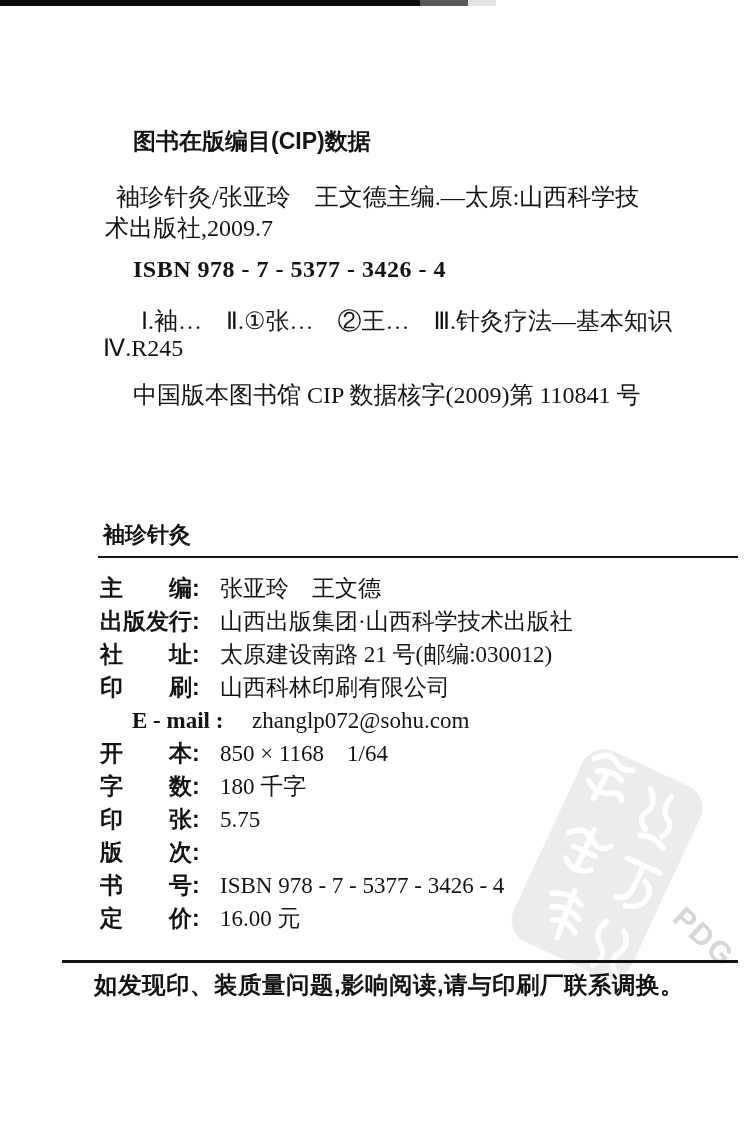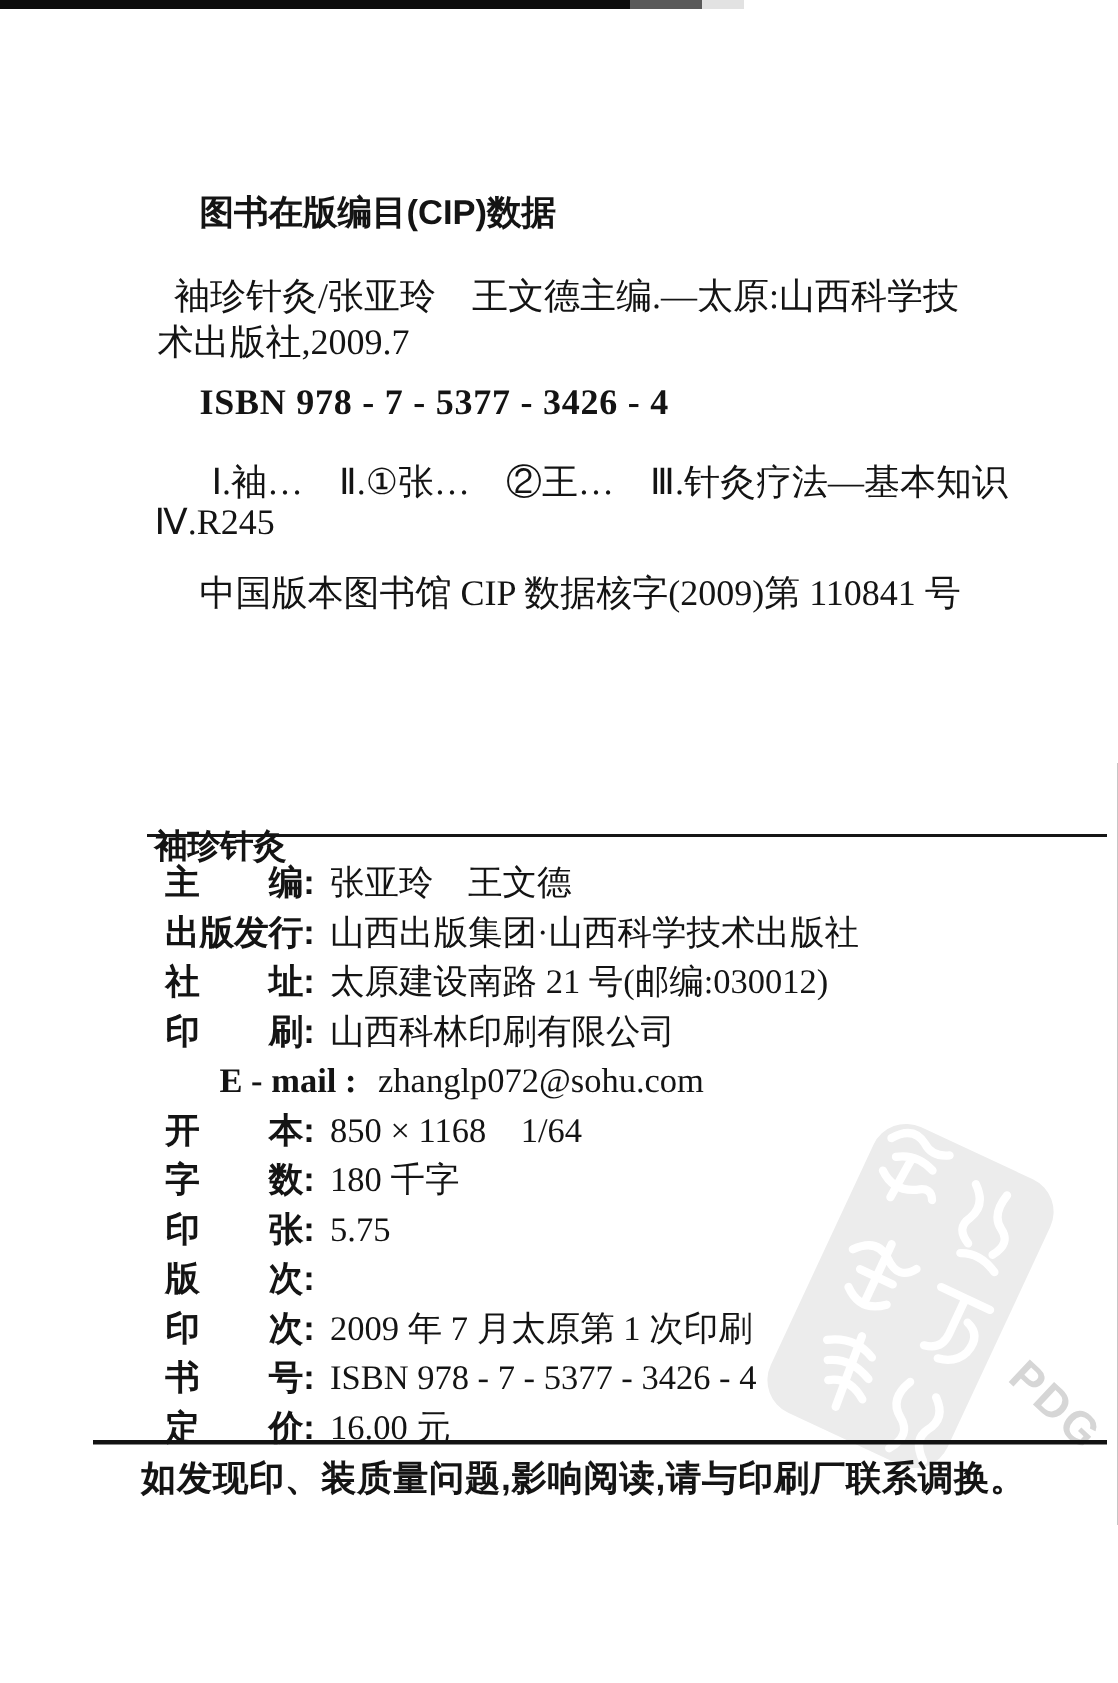--- a/index.html
+++ b/index.html
@@ -25,26 +25,26 @@
   
   .cip-header { left:133px; top:126px; font-size:23px; font-weight:bold; }
   .cip-line1  { left:116px; top:181px; font-size:24px; }
   .cip-line2  { left:105px; top:212px; font-size:24px; }
   .cip-isbn   { left:133px; top:256px; font-size:24px; font-weight:bold; letter-spacing:0.5px; }
   .cip-cls1   { left:141px; top:305px; font-size:24px; }
   .cip-cls2   { left:103px; top:334px; font-size:24px; }
   .cip-record { left:133px; top:379px; font-size:24px;text-align:center; }
 
   
-  .col-title  { left:103px; top:549px; font-size:22px; font-weight:bold; }
+  .col-title  { left:103px; top:520px; font-size:22px; font-weight:bold; }
   .rule-mid   { left:98px;  top:556px; width:640px; height:2px; background:#161616; }
   .rows       { left:100px; top:572px; width:620px; }
   .row        { display:flex; line-height:33px; font-size:23px; }
   .row .lbl   { display:inline-block; min-width:120px; font-weight:bold;
-                font-family:"Liberation Sans", sans-serif;text-align:center; }
+                font-family:"Liberation Sans", sans-serif; }
   .row.latin .lbl { font-family:"Liberation Serif", serif;margin-left:32px; }
   .row .val   { font-family:"Liberation Serif", serif; }
 
   .rule-bot   { left:62px; top:960px; width:676px; height:3px; background:#121212; }
   .notice     { left:94px; top:969px; font-size:23.5px; font-weight:bold; letter-spacing:0.5px; }
 
   .watermark  { left:495px; top:742px; width:250px; height:260px; z-index:0; }
 </style>
 </head>
 <body>
@@ -111,24 +111,20 @@
         <span class="val">180 千字</span>
       </div>
     <div class="row">
         <span class="lbl">印　　张:</span>
         <span class="val">5.75</span>
       </div>
     <div class="row">
         <span class="lbl">版　　次:</span>
       </div>
     <div class="row">
-        <span class="lbl">印　　次:</span>
-        <span class="val">2009 年 7 月太原第 1 次印刷</span>
-      </div>
-    <div class="row">
         <span class="lbl">书　　号:</span>
         <span class="val">ISBN 978 - 7 - 5377 - 3426 - 4</span>
       </div>
     <div class="row">
         <span class="lbl">定　　价:</span>
         <span class="val">16.00 元</span>
       </div>
   </div>
 
   <div class="abs z rule-bot"></div>

